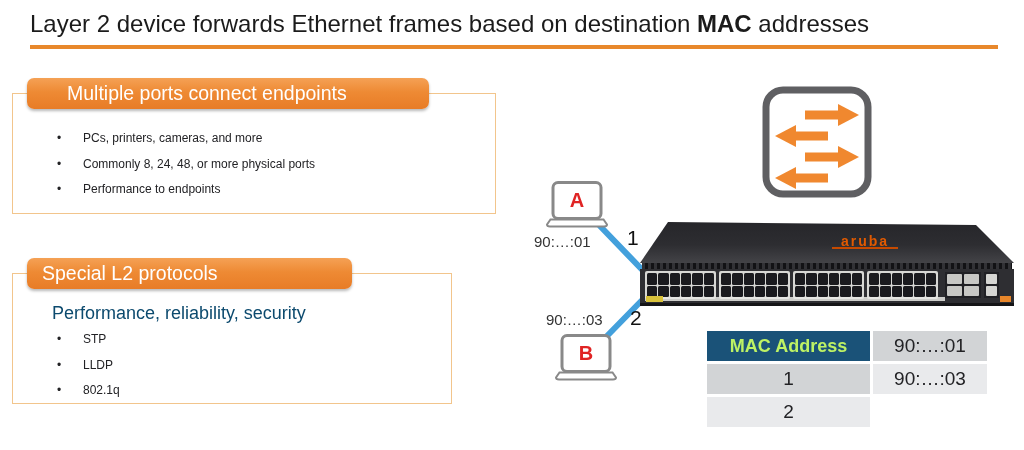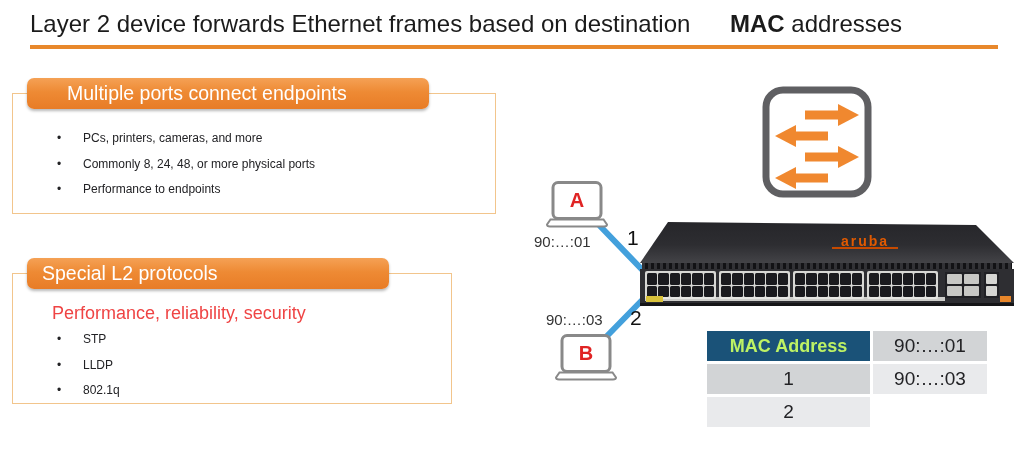--- a/index.html
+++ b/index.html
@@ -5,42 +5,42 @@
   * { margin:0; padding:0; box-sizing:border-box; }
   html,body { background:#ffffff; }
   #slide {
     position:relative; width:1024px; height:450px; background:#ffffff;
     font-family:"Liberation Sans", sans-serif; overflow:hidden;
   }
   .abs { position:absolute; }
 
   
   .title { left:30px; top:10px; width:978px; font-size:24px; color:#1b1b1b; white-space:nowrap; }
-  .title .em { font-weight:bold;margin-left:33px; }
+  .title .em { font-weight:bold; }
   .title-underline { left:30px; top:45px; width:968px; height:4px; background:#E8882B; }
 
   
   .panel { background:#ffffff; border:1.5px solid #F2C58C; }
   .panel-1 { left:12px; top:93px;  width:484px; height:121px; }
   .panel-2 { left:12px; top:273px; width:440px; height:131px; }
   .pill {
     height:31px; line-height:31px; padding-left:15px; border-radius:7px;
     background:linear-gradient(180deg,#F5A155 0%,#EE8A34 45%,#E87C26 100%);
     color:#ffffff; font-size:19.5px; box-shadow:0 2px 3px rgba(0,0,0,0.28);
     white-space:nowrap; z-index:2;
   }
   .pill-1 { left:27px; top:78px;  width:402px;padding-left:40px; }
-  .pill-2 { left:27px; top:258px; width:362px; }
+  .pill-2 { left:27px; top:258px; width:325px; }
 
   ul.bullets { list-style:none; font-size:12px; color:#222225; }
   ul.bullets li { position:relative; padding-left:29px; line-height:20px; margin-bottom:5.5px; white-space:nowrap; }
   ul.bullets li::before { content:"\2022"; position:absolute; left:3px; top:0; color:#222225; }
   .bullets-1 { left:54px; top:128px; }
   .bullets-2 { left:54px; top:329px; }
-  .intro-2 { left:52px; top:303px; font-size:18px; color:#ef4444; white-space:nowrap; }
+  .intro-2 { left:52px; top:303px; font-size:18px; color:#0c4a6e; white-space:nowrap; }
 
   
   .switch-icon { left:762px; top:86px; width:110px; height:112px; }
 
   
   .laptop { width:62px; height:47px; }
   .laptop-a { left:546px; top:181px; }
   .laptop-b { left:555px; top:334px; }
   .laptop-letter {
     position:absolute; left:0; top:8px; width:62px; text-align:center;

